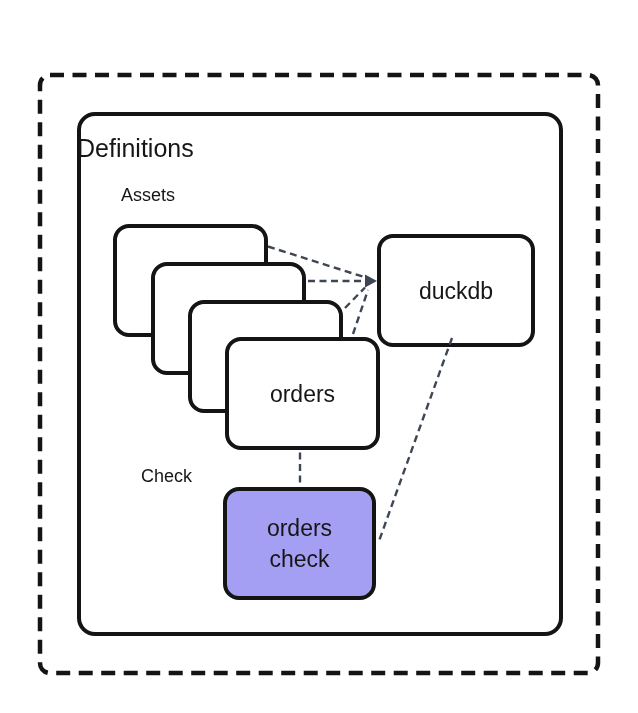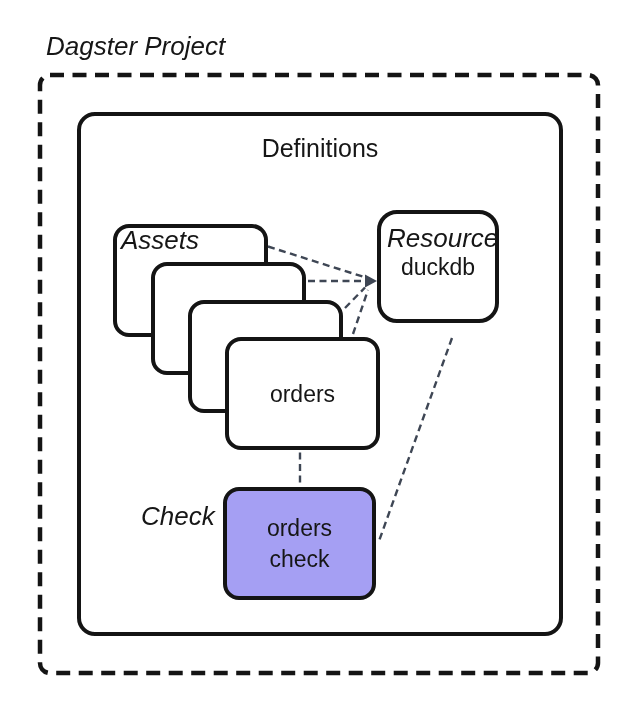--- a/index.html
+++ b/index.html
@@ -32,32 +32,29 @@
     width: 486px; height: 524px;
     border: 4px solid var(--box-border, #141414);
     border-radius: 18px;
     box-sizing: border-box;
     background: transparent;
     z-index: 1;
   }
   .definitions-label {
     left: 77px; top: 134px;
     width: 486px;
-    text-align: center;
     font-size: 25px;
     z-index: 6;
   }
 
   .section-label {
-    font-size: 26px;
-    font-style: italic;
+    font-size: 18px;
     font-weight: 500;
     white-space: nowrap;
     z-index: 6;
-    margin-top: 40px;
   }
   .assets-label   { left: 121px; top: 185px; }
   .resource-label { left: 387px; top: 183px; }
   .asset-check-label { left: 141px; top: 459px; line-height: 35px; }
 
   .node {
     width: 155px; height: 113px;
     border: 4px solid var(--box-border, #141414);
     border-radius: 16px;
     box-sizing: border-box;
@@ -68,21 +65,21 @@
     justify-content: center;
     font-size: 23px;
     line-height: 30px;
     text-align: center;
   }
   .card-1 { left: 113px; top: 224px; z-index: 2; }
   .card-2 { left: 151px; top: 262px; z-index: 3; }
   .card-3 { left: 188px; top: 300px; z-index: 4; }
   .card-4 { left: 225px; top: 337px; z-index: 5; }
 
-  .duckdb-node { left: 377px; top: 210px; width: 122px; z-index: 2; border-radius: 20px; }
+  .duckdb-node { left: 377px; top: 234px; width: 158px; z-index: 2; }
 
   .orders-check-node {
     left: 223px; top: 487px; width: 153px;
     background: var(--asset-check-fill, #a59ff3);
     line-height: 31px;
     z-index: 5;
   }
 
   .overlay-svg {
     left: 0; top: 0;
@@ -102,27 +99,25 @@
     stroke-width: 2.4;
     stroke-dasharray: 7 4.5;
   }
   .arrow-head { fill: var(--connector, #3e4654); stroke: none; }
 </style>
 </head>
 <body>
 
 <div class="diagram">
 
-  <div class="abs title">Dagster Project</div>
 
   <div class="abs definitions-box"></div>
   <div class="abs definitions-label">Definitions</div>
 
   <div class="abs section-label assets-label">Assets</div>
-  <div class="abs section-label resource-label">Resource</div>
   <div class="abs section-label asset-check-label">
     <div>Check</div>
   </div>
 
   <div class="abs node card-1"></div>
   <div class="abs node card-2"></div>
   <div class="abs node card-3"></div>
   <div class="abs node card-4">
     <div>orders</div>
   </div>

